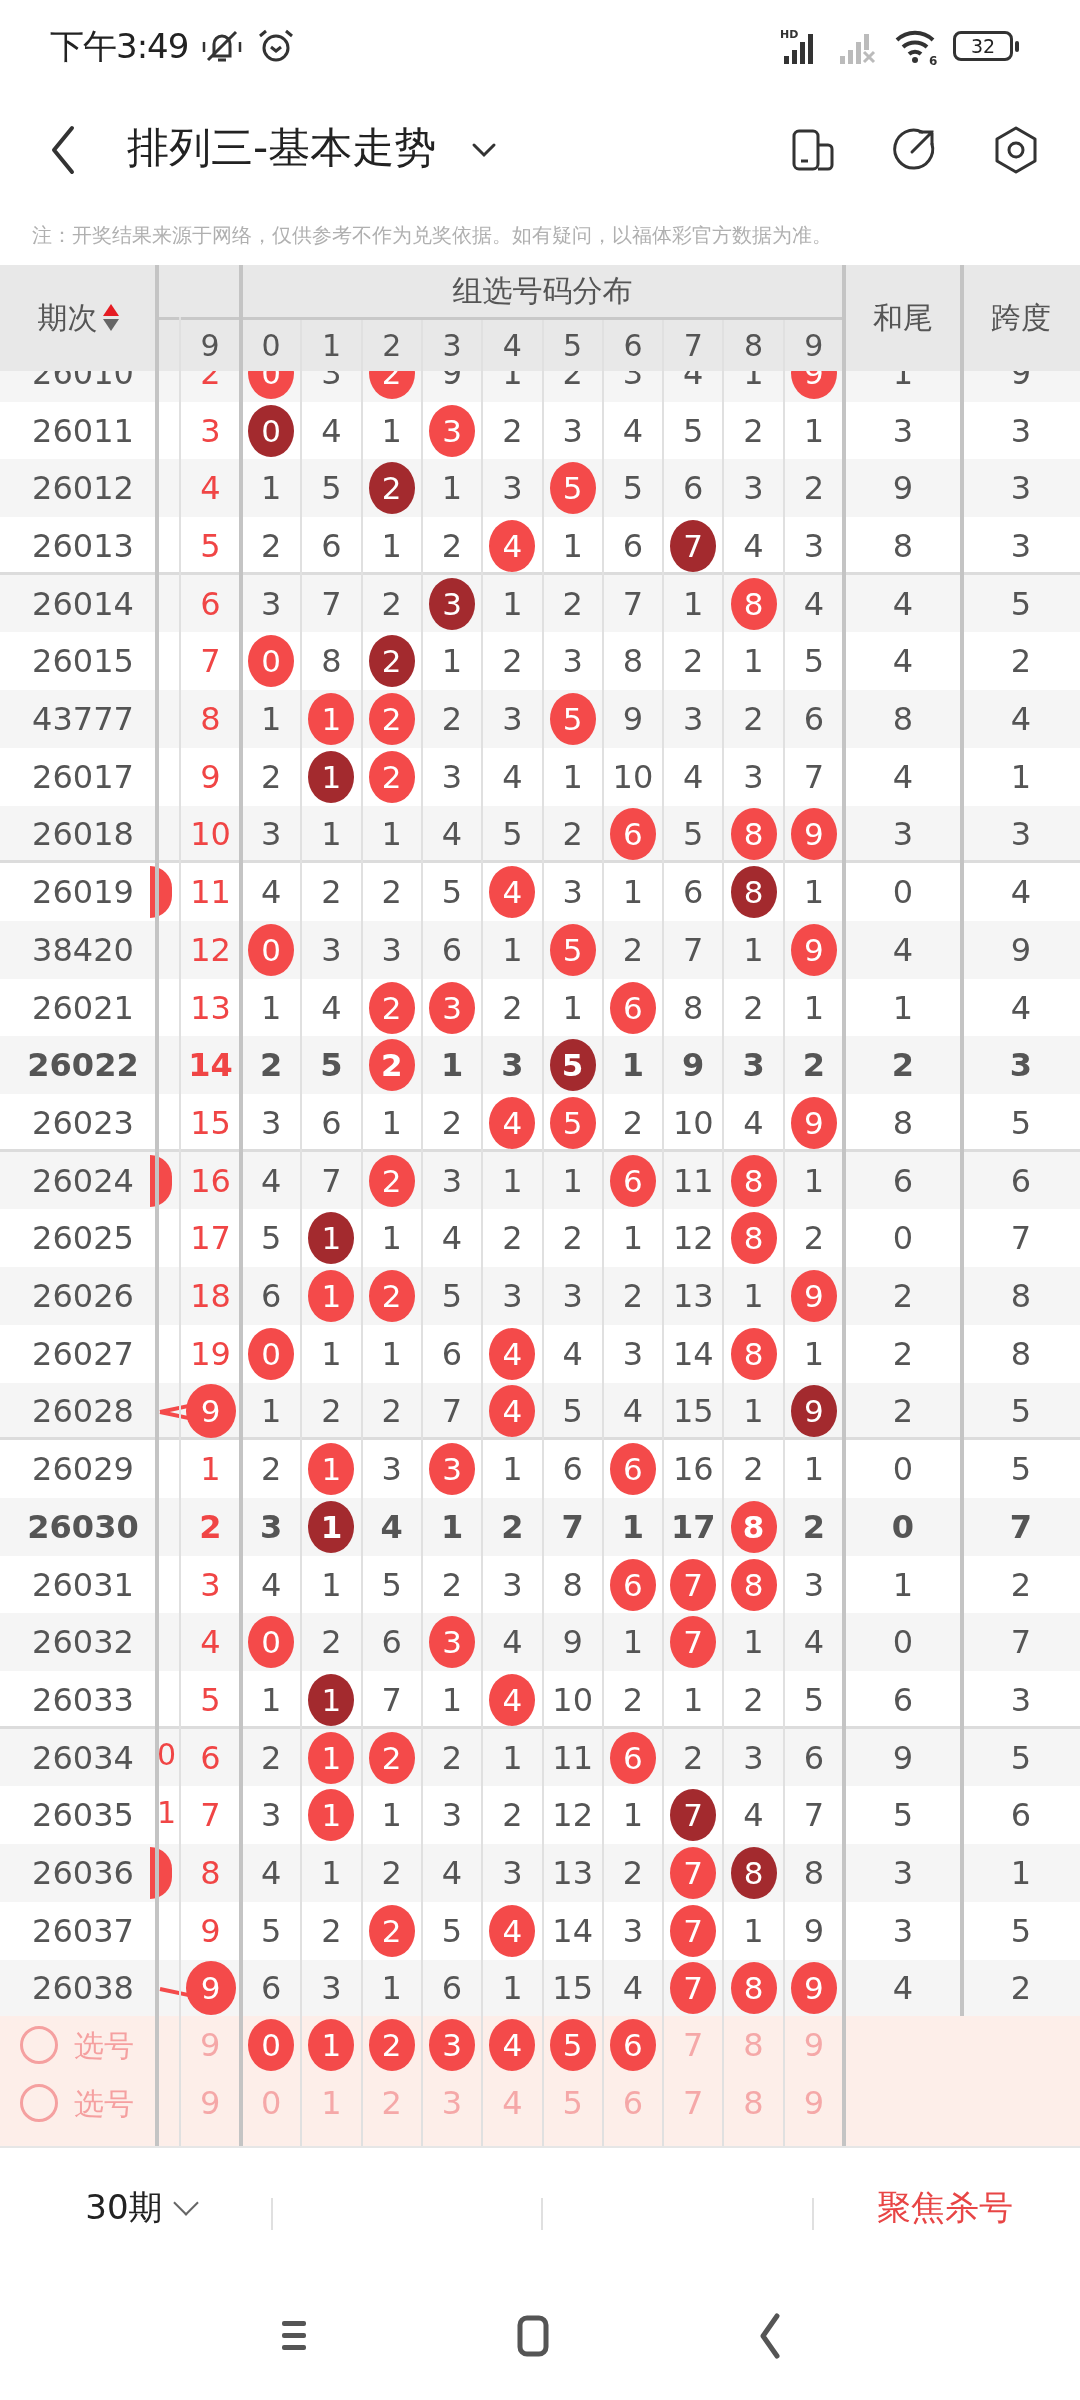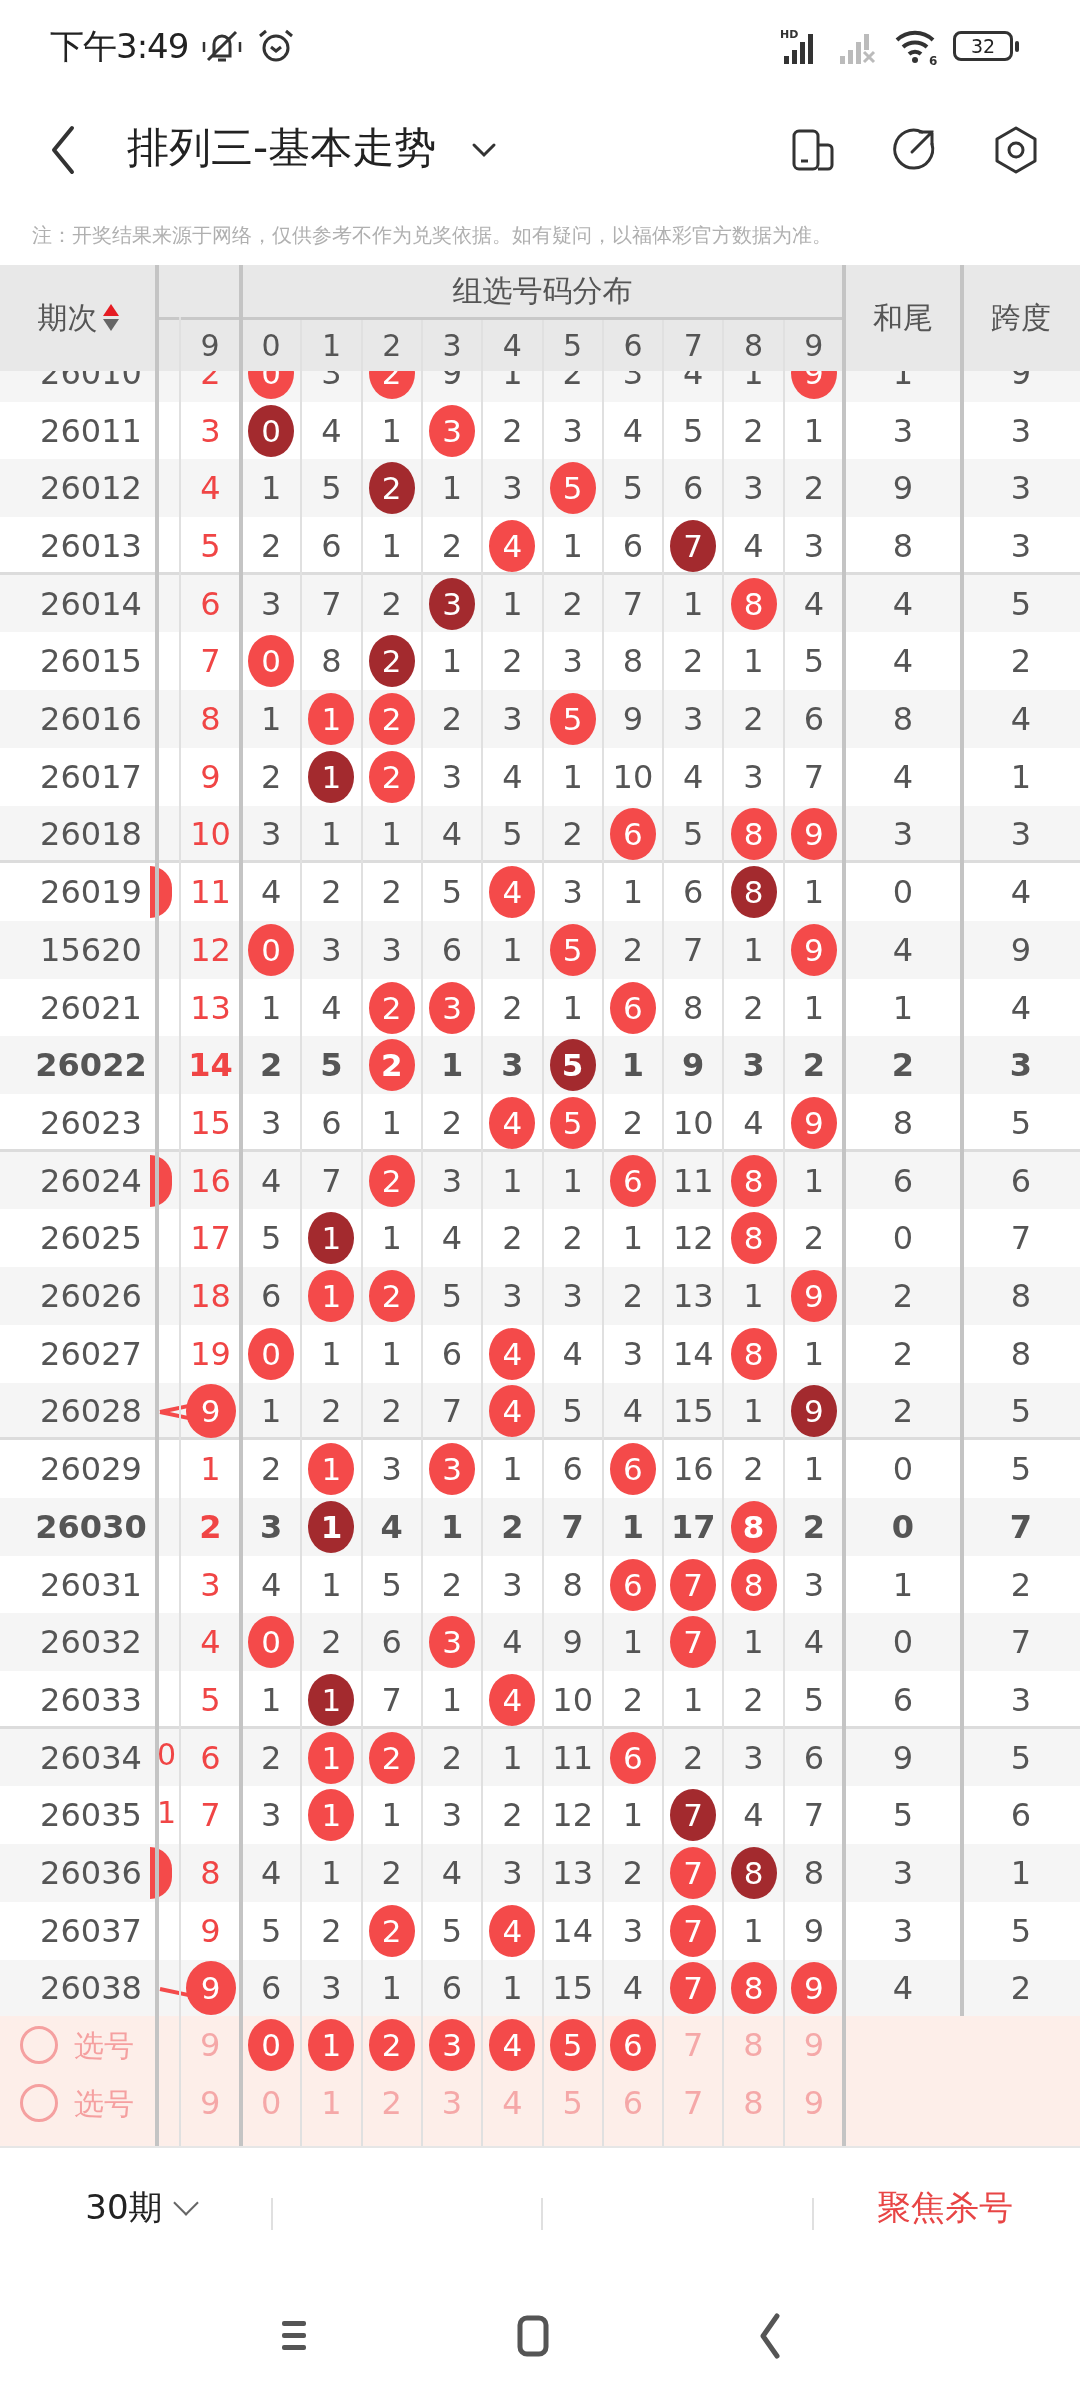--- a/index.html
+++ b/index.html
@@ -35,21 +35,21 @@
   .th-sub { top: 55px; height: 51px; width: 60.3px; font-size: 30px; }
   .th-sum { left: 844px; top: 0; width: 118px; height: 106px; font-size: 30px; }
   .th-span { left: 962px; top: 0; width: 118px; height: 106px; font-size: 30px; }
   .th-skip-top { left: 157px; top: 52px; width: 84px; height: 3px; background: #c8c8c8; position: absolute; }
 
   .tbody { position: absolute; left: 0; top: 79px; width: 1080px; }
   .row { position: absolute; left: 0; width: 1080px; height: 57.7px; }
   .row.alt { background: #f5f5f5; }
   .row.group-end { border-bottom: 3px solid #dcdcdc; }
   .cell { position: absolute; top: 0; height: 57.7px; display: flex; align-items: center; justify-content: center; font-size: 32px; color: #555; }
-  .c-period { left: 8px; width: 157px; padding-left: 9px; }
+  .c-period { left: 0; width: 157px; padding-left: 9px; }
   .c-skip { left: 180px; width: 61px; color: #f04545; }
   .c-sum { left: 844px; width: 118px; }
   .c-span { left: 962px; width: 118px; }
   .ball { width: 46px; height: 52px; border-radius: 50%; display: flex; align-items: center; justify-content: center; color: #fff; font-size: 31px; }
   .ball.r { background: #f44a4a; }
   .ball.d { background: #a32a2e; }
   .partial { position: absolute; left: 150px; width: 22px; height: 52px; top: 3px; border-radius: 0 26px 26px 0; background: #f44a4a; }
   .partial-text { position: absolute; left: 157px; top: 8px; font-size: 30px; color: #f04545; }
   .connector { position: absolute; height: 4px; background: #f44a4a; transform-origin: left center; }
 
@@ -290,21 +290,21 @@
         <div class="cell" style="left: 482.2px; width: 60.3px;">2</div>
         <div class="cell" style="left: 542.5px; width: 60.3px;">3</div>
         <div class="cell" style="left: 602.8px; width: 60.3px;">8</div>
         <div class="cell" style="left: 663.1px; width: 60.3px;">2</div>
         <div class="cell" style="left: 723.4px; width: 60.3px;">1</div>
         <div class="cell" style="left: 783.7px; width: 60.3px;">5</div>
         <div class="cell c-sum">4</div>
         <div class="cell c-span">2</div>
       </div>
       <div class="row alt" style="top: 346.2px;">
-        <div class="cell c-period">26016</div>
+        <div class="cell c-period">43777</div>
         <div class="cell c-skip">8</div>
         <div class="cell" style="left: 241px; width: 60.3px;">1</div>
         <div class="cell" style="left: 301.3px; width: 60.3px;">
           <span class="ball r">1</span>
         </div>
         <div class="cell" style="left: 361.6px; width: 60.3px;">
           <span class="ball r">2</span>
         </div>
         <div class="cell" style="left: 421.9px; width: 60.3px;">2</div>
         <div class="cell" style="left: 482.2px; width: 60.3px;">3</div>
@@ -375,21 +375,21 @@
         <div class="cell" style="left: 602.8px; width: 60.3px;">1</div>
         <div class="cell" style="left: 663.1px; width: 60.3px;">6</div>
         <div class="cell" style="left: 723.4px; width: 60.3px;">
           <span class="ball d">8</span>
         </div>
         <div class="cell" style="left: 783.7px; width: 60.3px;">1</div>
         <div class="cell c-sum">0</div>
         <div class="cell c-span">4</div>
       </div>
       <div class="row alt" style="top: 577px;">
-        <div class="cell c-period">15620</div>
+        <div class="cell c-period">38420</div>
         <div class="cell c-skip">12</div>
         <div class="cell" style="left: 241px; width: 60.3px;">
           <span class="ball r">0</span>
         </div>
         <div class="cell" style="left: 301.3px; width: 60.3px;">3</div>
         <div class="cell" style="left: 361.6px; width: 60.3px;">3</div>
         <div class="cell" style="left: 421.9px; width: 60.3px;">6</div>
         <div class="cell" style="left: 482.2px; width: 60.3px;">1</div>
         <div class="cell" style="left: 542.5px; width: 60.3px;">
           <span class="ball r">5</span>

